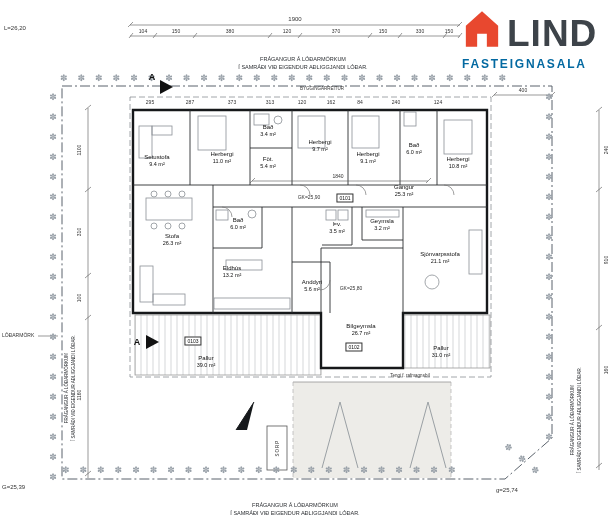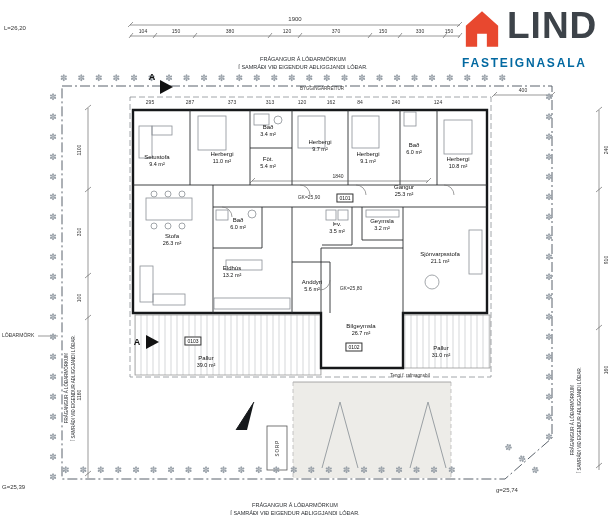--- a/index.html
+++ b/index.html
@@ -19,21 +19,21 @@
   .note span{display:block;white-space:nowrap;}
   .vnote{position:absolute;transform:translate(-50%,-50%) rotate(-90deg);font-size:4.5px;color:#2c2f33;
          text-align:center;line-height:1.5;width:175px;}
   .vnote span{display:block;white-space:nowrap;}
   .hedge{position:absolute;color:#98a0a8;font-size:9px;letter-spacing:10px;white-space:nowrap;line-height:1;}
   .hedge.v{writing-mode:vertical-rl;}
   .hedge.diag{transform:rotate(40deg);transform-origin:left top;}
   .sec{position:absolute;transform:translate(-50%,-50%);font-weight:bold;font-size:9px;color:#111;}
   .logo{position:absolute;left:462px;top:8px;width:148px;}
   .logo-row{display:flex;align-items:flex-start;gap:5px;}
-  .logo-lind{font-size:37px;font-weight:bold;color:#3d4349;letter-spacing:1px;line-height:0.95;margin-top:0;}
+  .logo-lind{font-size:37px;font-weight:bold;color:#3d4349;letter-spacing:1px;line-height:0.95;margin-top:8px;}
   .logo-sub{margin-top:6px;font-size:12px;font-weight:bold;color:#0369a1;letter-spacing:1.8px;white-space:nowrap;}
 </style>
 </head>
 <body>
 
 <div class="canvas">
 
   <svg width="613" height="524" viewBox="0 0 613 524">
     <defs>
       <pattern id="deckp" width="6" height="6" patternUnits="userSpaceOnUse">

